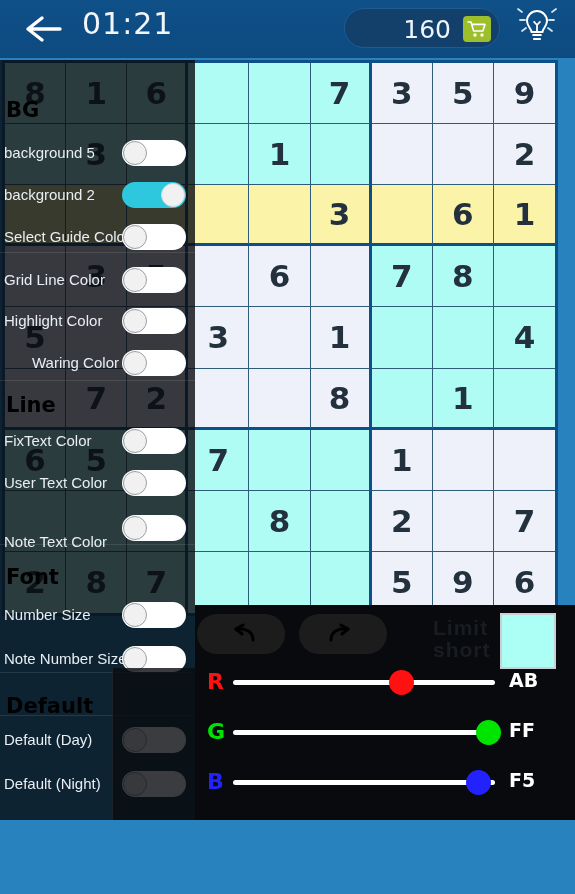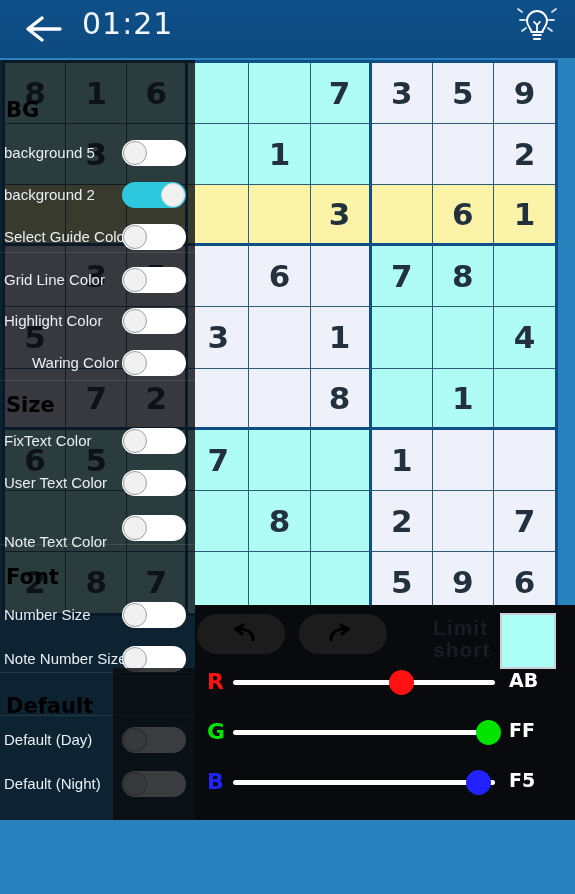--- a/index.html
+++ b/index.html
@@ -192,20 +192,30 @@
 <div id="app">
 
   <div id="topbar">
     <div id="back-arrow">
       <svg width="42" height="38" viewBox="0 0 42 38">
         <path d="M6 19 L20 8 M6 19 L20 30 M6 19 L38 19" stroke="#ffffff" stroke-width="3.4" fill="none" stroke-linecap="round" stroke-linejoin="round"></path>
       </svg>
     </div>
     <div id="timer">01:21</div>
 
+    <div id="coin-pill">
+      <div id="coin-count">160</div>
+      <div id="cart-icon">
+        <svg width="20" height="18" viewBox="0 0 20 18">
+          <path d="M1 2 h3 l2.6 9 h9.2 l2.2-6.6 H5.4" stroke="#ffffff" stroke-width="1.6" fill="none" stroke-linejoin="round" stroke-linecap="round"></path>
+          <circle cx="8" cy="15" r="1.7" fill="#ffffff"></circle>
+          <circle cx="15" cy="15" r="1.7" fill="#ffffff"></circle>
+        </svg>
+      </div>
+    </div>
 
     <div id="hint-btn">
       <svg width="58" height="56" viewBox="0 0 58 56">
         <path d="M29 10 a10 10 0 0 1 10 10 c0 5-4 7-4.6 11 h-10.8 C23 27 19 25 19 20 a10 10 0 0 1 10-10 z" stroke="#ffffff" stroke-width="2" fill="none"></path>
         <path d="M24.4 34 h9.2 M25.2 38 h7.6" stroke="#ffffff" stroke-width="2" fill="none"></path>
         <path d="M29 30 v-6 M29 24 l-3.4-3.6 M29 24 l3.4-3.6" stroke="#ffffff" stroke-width="1.8" fill="none"></path>
         <path d="M10 8 l4 3 M12 19 h5 M14 30 l4-3 M48 8 l-4 3 M46 19 h-5 M44 30 l-4-3" stroke="#cfe3f2" stroke-width="1.8" fill="none" stroke-linecap="round"></path>
       </svg>
       
     </div>
@@ -360,21 +370,21 @@
         <div class="knob"></div>
       </div>
       <div class="opt-label" style="top: 252px;">Highlight Color</div>
       <div class="toggle off" style="top: 248px;">
         <div class="knob"></div>
       </div>
       <div class="opt-label" style="top: 294px; margin-left: 28px;">Waring Color</div>
       <div class="toggle off" style="top: 290px;">
         <div class="knob"></div>
       </div>
-      <div class="sec-head" style="top: 333px;">Size</div>
+      <div class="sec-head" style="top: 333px;">Line</div>
       <div class="opt-label" style="top: 372px;">FixText Color</div>
       <div class="toggle off" style="top: 368px;">
         <div class="knob"></div>
       </div>
       <div class="opt-label" style="top: 414px;">User Text Color</div>
       <div class="toggle off" style="top: 410px;">
         <div class="knob"></div>
       </div>
       <div class="opt-label" style="top: 459px; margin-top: 14px;">Note Text Color</div>
       <div class="toggle off" style="top: 455px;">

